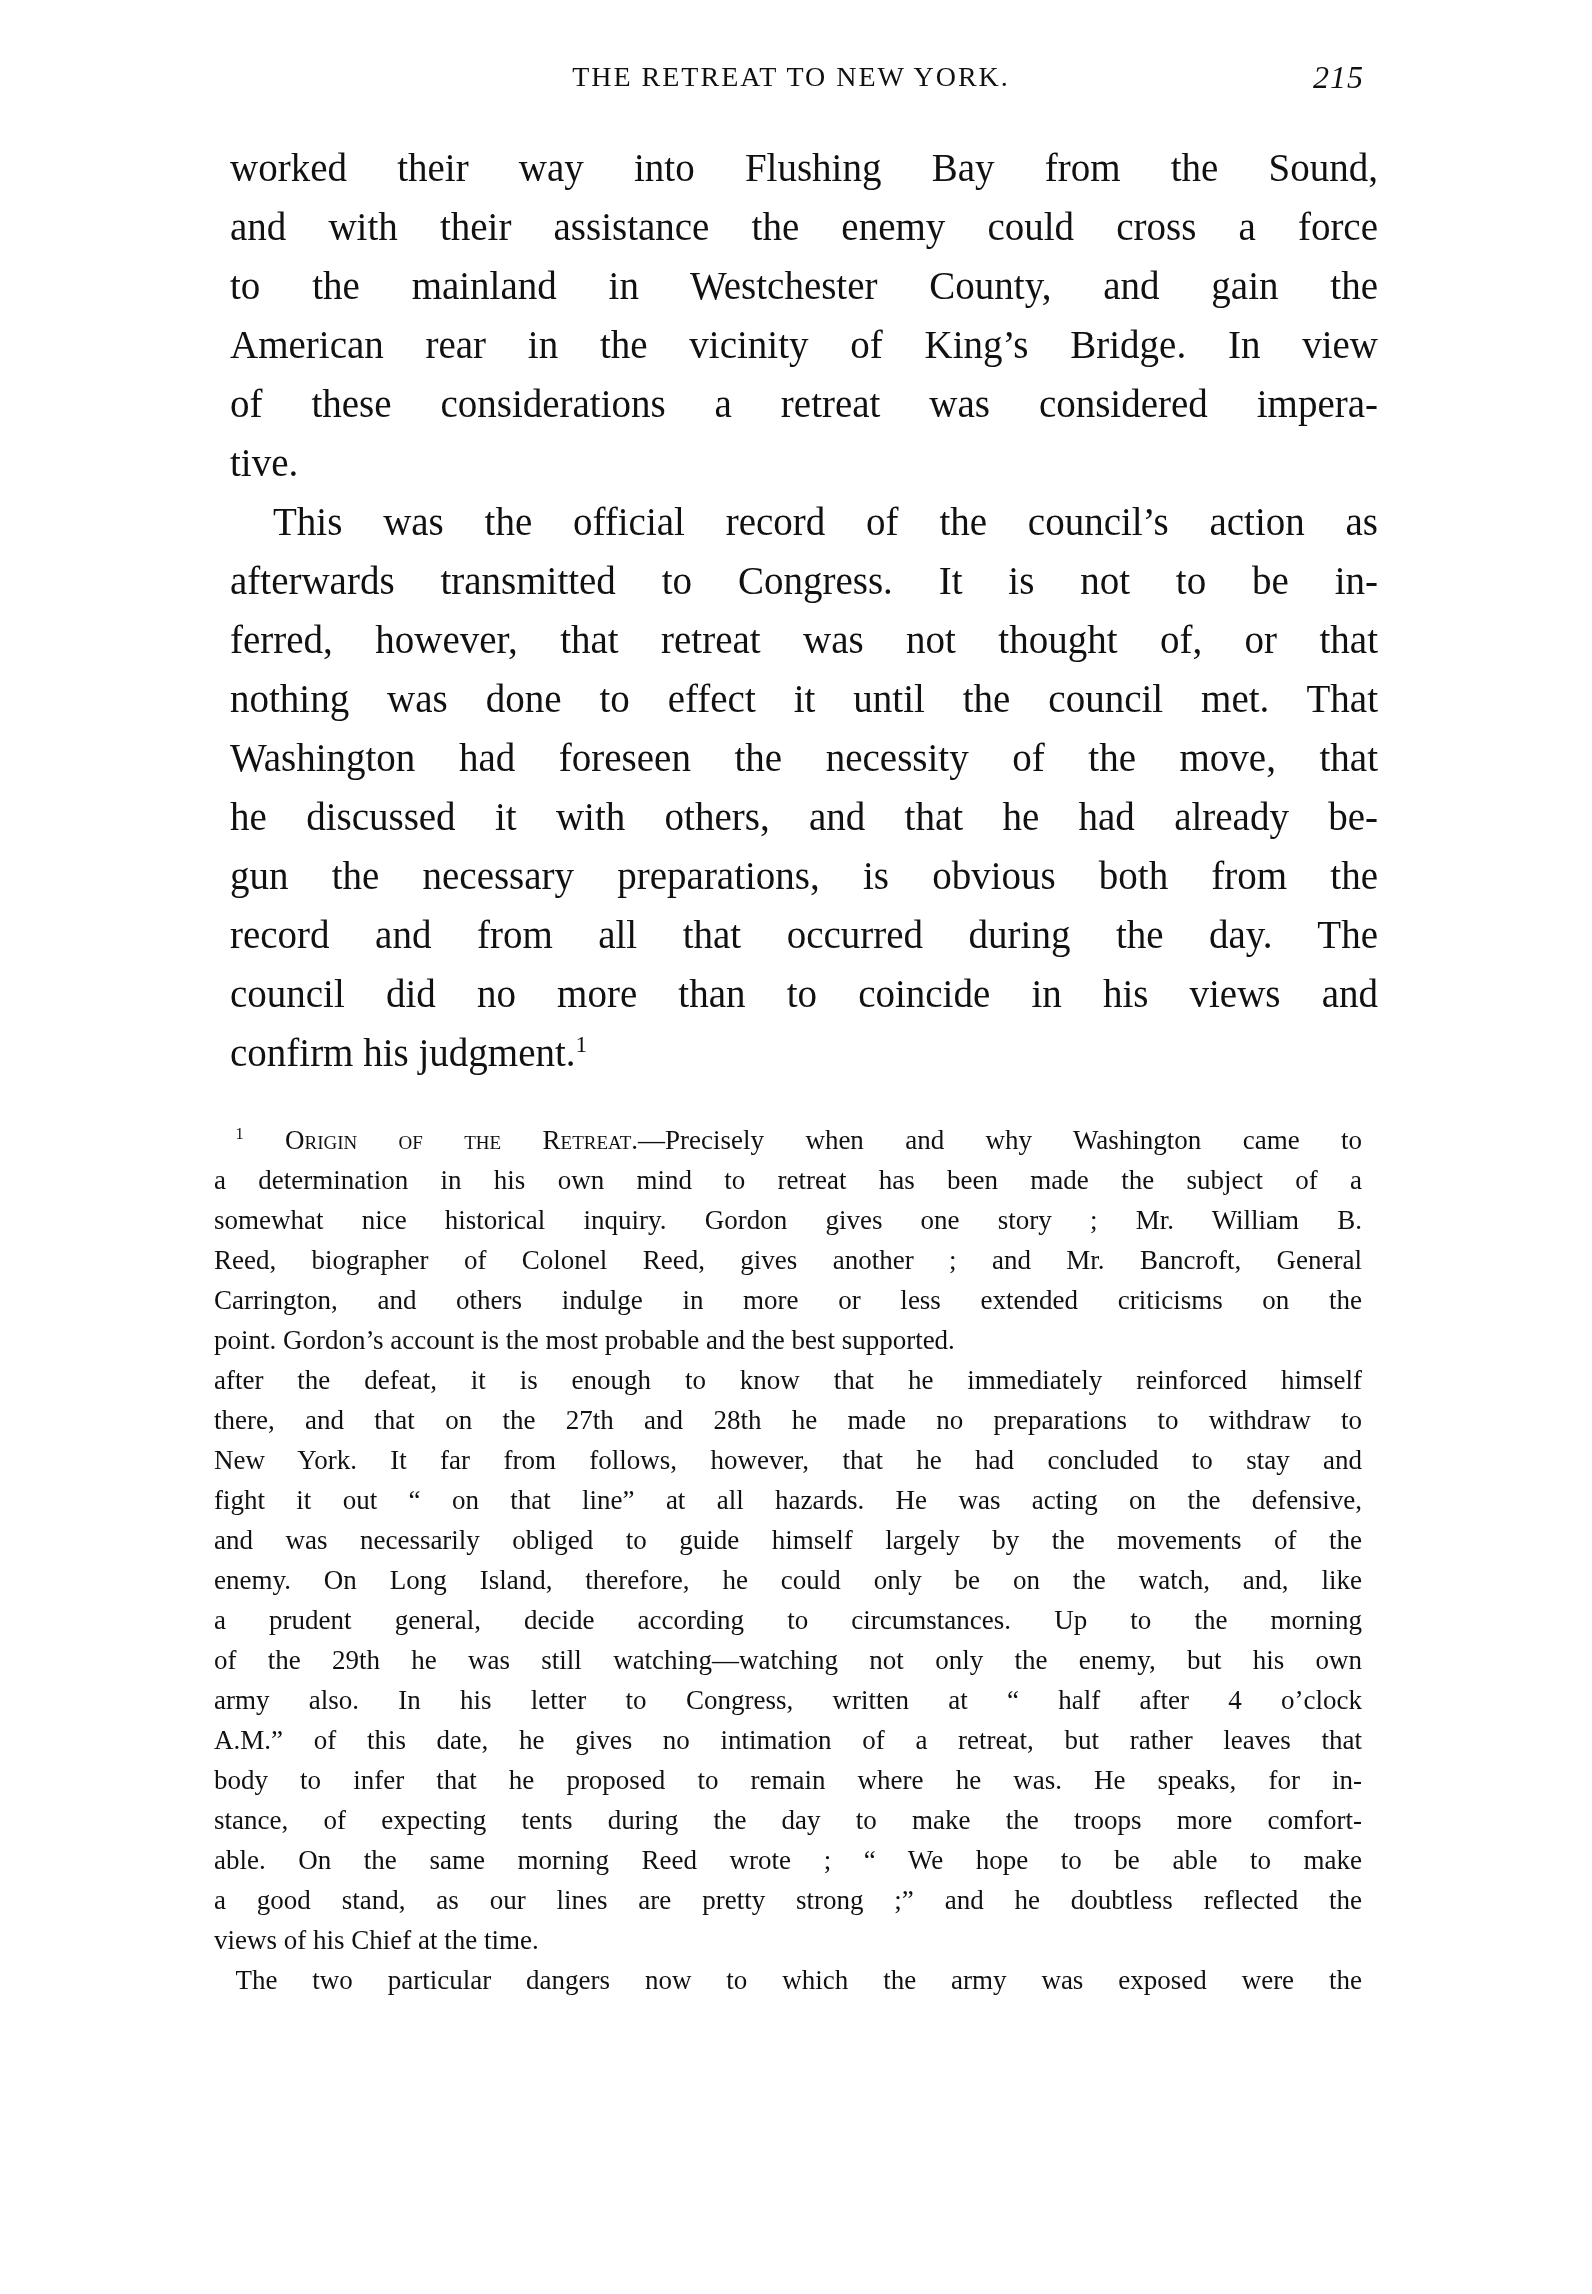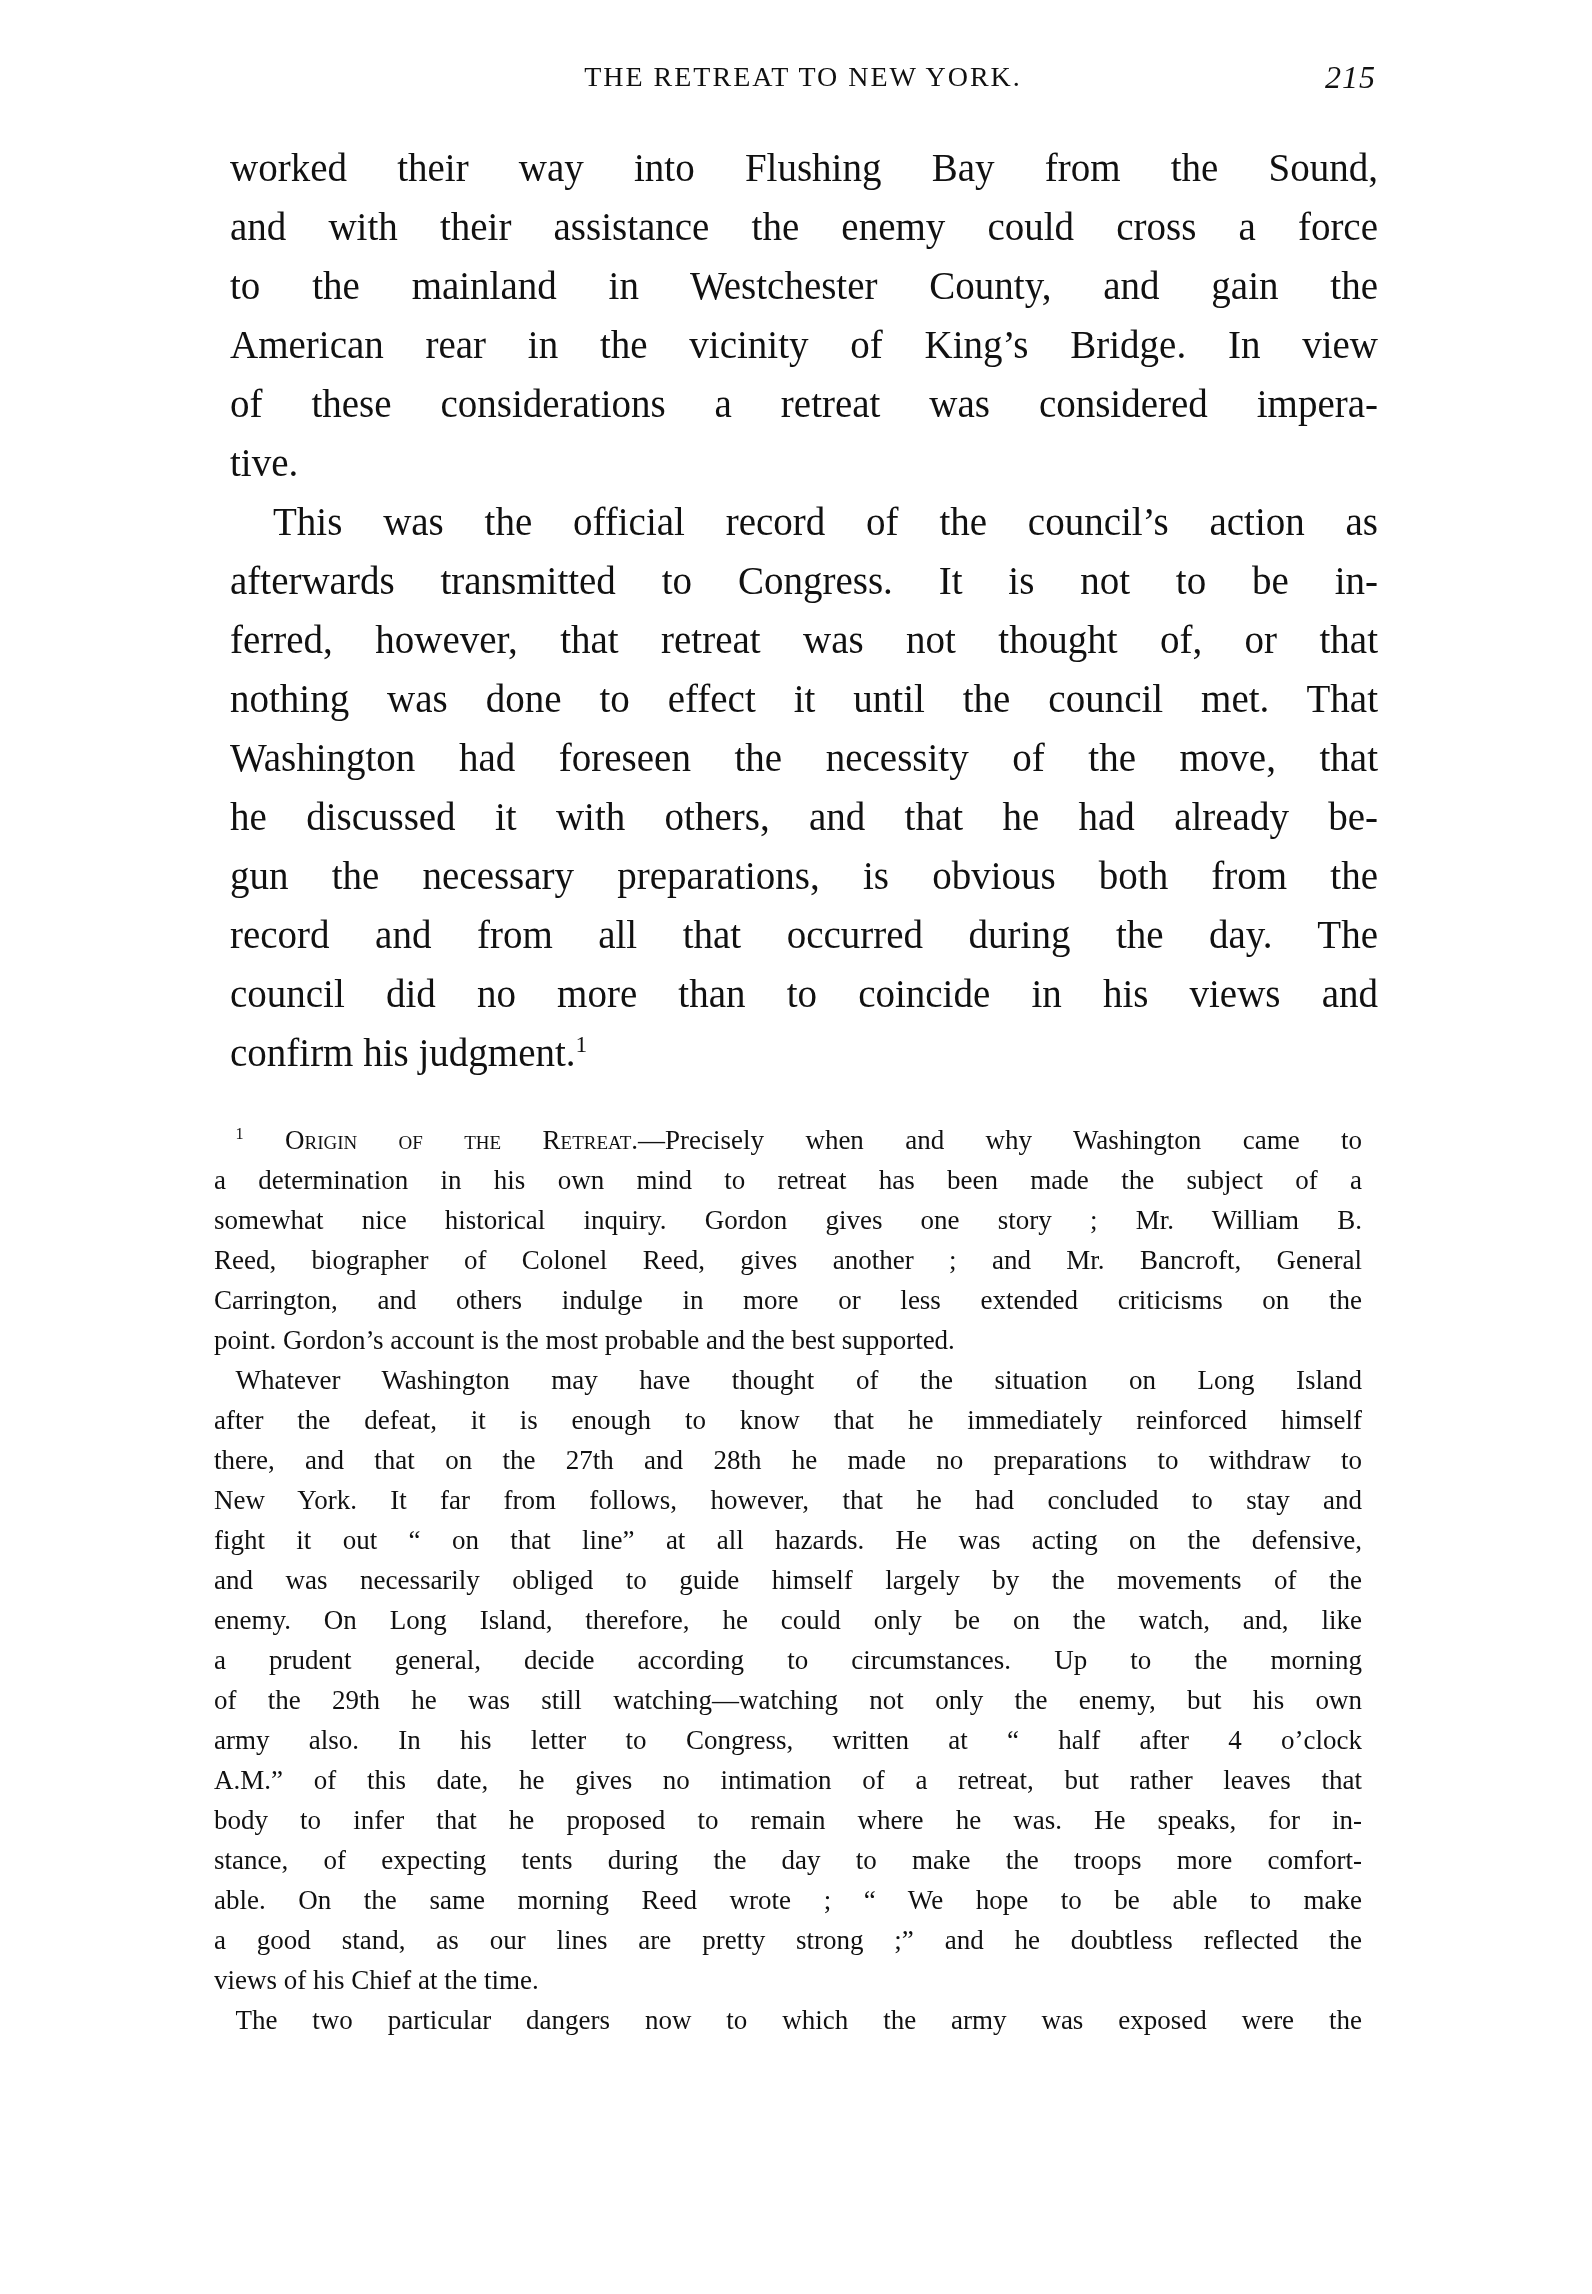--- a/index.html
+++ b/index.html
@@ -18,21 +18,21 @@
     .page {
       position: absolute;
       left: 0;
       top: 0;
       width: 1593px;
       height: 2295px;
     }
     .running-head {
       position: absolute;
       top: 55px;
-      left: 230px;
+      left: 218px;
       width: 1146px;
       height: 49px;
     }
     .running-title {
       position: absolute;
       left: 0;
       right: 0;
       text-align: center;
       font-size: 28px;
       letter-spacing: 2px;
@@ -133,21 +133,20 @@
   <div class="footnotes">
     <div>
       <span class="fline indent"><sup>1</sup> <span class="sc">Origin of the Retreat.</span><span>—Precisely when and why Washington came to</span></span>
       <span class="fline">a determination in his own mind to retreat has been made the subject of a</span>
       <span class="fline">somewhat nice historical inquiry.  Gordon gives one story ; Mr. William B.</span>
       <span class="fline">Reed, biographer of Colonel Reed, gives another ; and Mr. Bancroft, General</span>
       <span class="fline">Carrington, and others indulge in more or less extended criticisms on the</span>
       <span class="fline last">point.  Gordon’s account is the most probable and the best supported.</span>
     </div>
     <div>
-      <span class="fline indent">Whatever Washington may have thought of the situation on Long Island</span>
       <span class="fline">after the defeat, it is enough to know that he immediately reinforced himself</span>
       <span class="fline">there, and that on the 27th and 28th he made no preparations to withdraw to</span>
       <span class="fline">New York.  It far from follows, however, that he had concluded to stay and</span>
       <span class="fline">fight it out “ on that line” at all hazards.  He was acting on the defensive,</span>
       <span class="fline">and was necessarily obliged to guide himself largely by the movements of the</span>
       <span class="fline">enemy.  On Long Island, therefore, he could only be on the watch, and, like</span>
       <span class="fline">a prudent general, decide according to circumstances.  Up to the morning</span>
       <span class="fline">of the 29th he was still watching—watching not only the enemy, but his own</span>
       <span class="fline">army also.  In his letter to Congress, written at “ half after 4 o’clock</span>
       <span class="fline"><span class="sc">A.M.</span><span>” of this date, he gives no intimation of a retreat, but rather leaves that</span></span>

